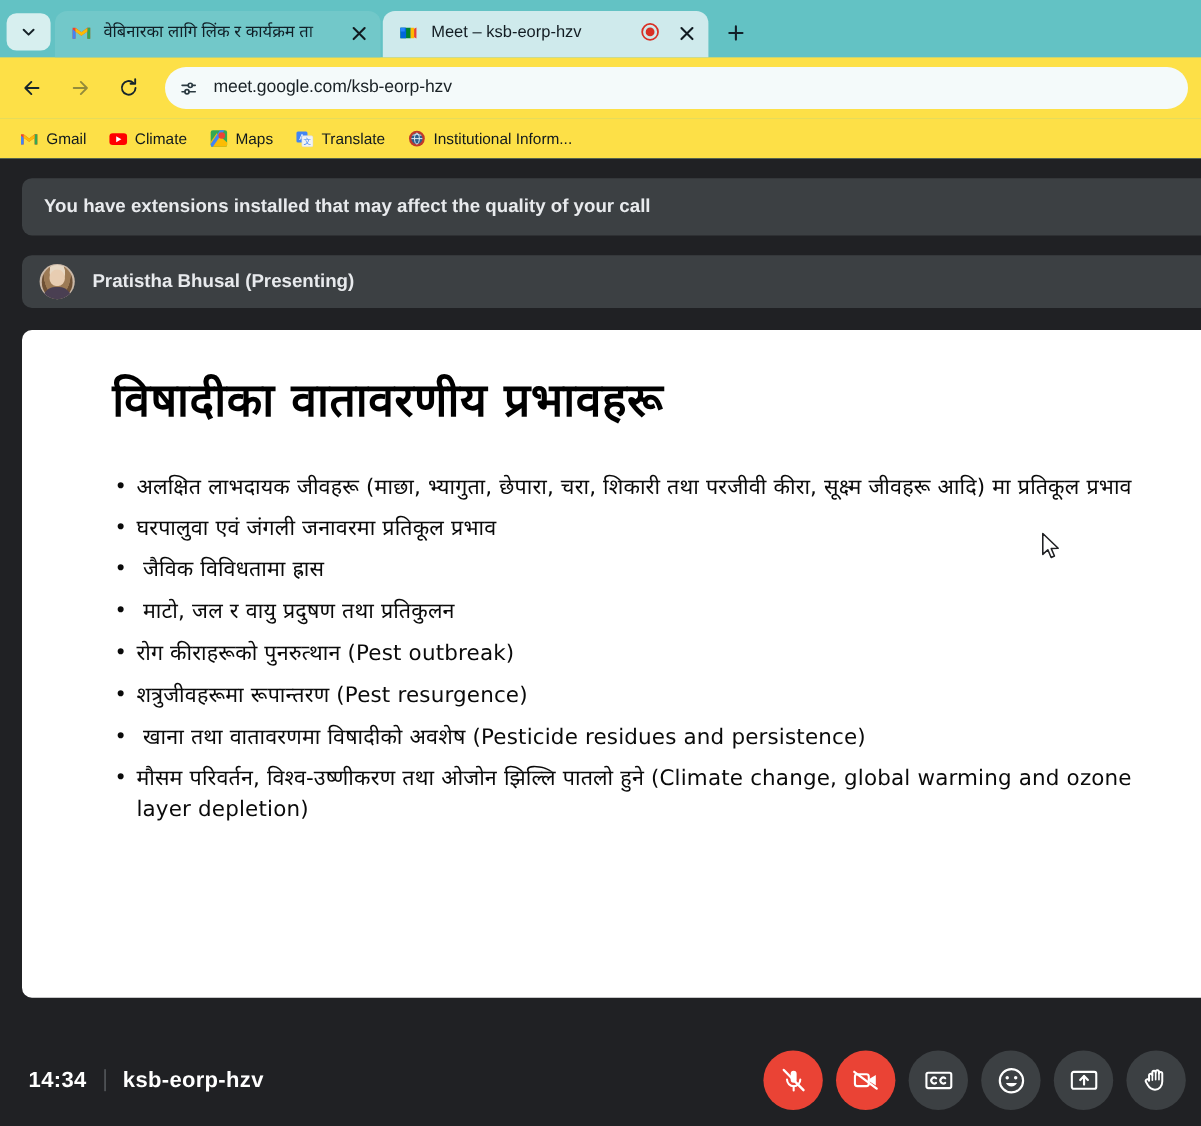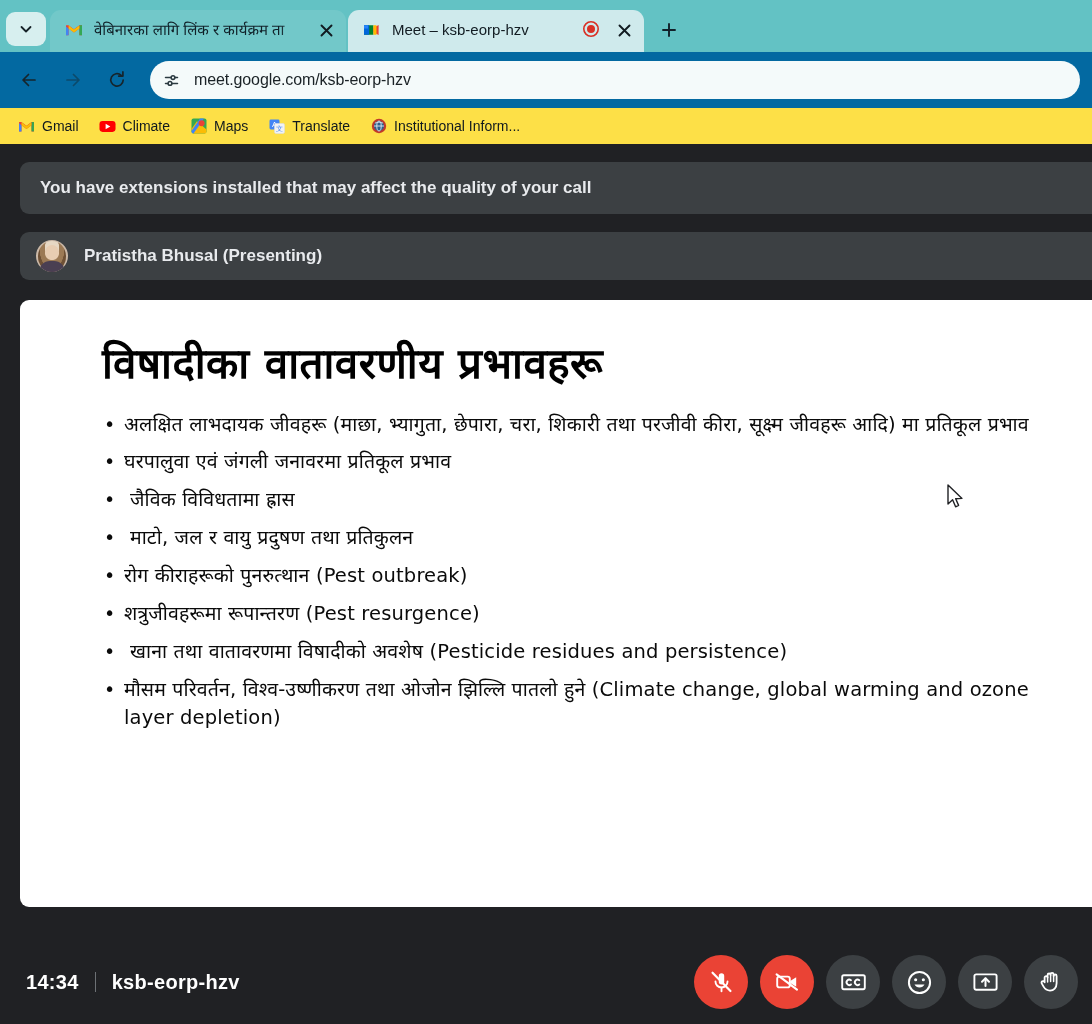--- a/index.html
+++ b/index.html
@@ -101,21 +101,21 @@
     width: 34px; height: 34px;
     margin: 0 0 5px 8px;
     display: flex; align-items: center; justify-content: center;
     border-radius: 50%;
     cursor: pointer;
     flex: none;
   }
 
   .toolbar {
     height: 56px;
-    background: #0369a1;
+    background: #fde047;
     display: flex;
     align-items: center;
     padding: 0 12px;
   }
   .nav-btn {
     width: 34px; height: 34px;
     display: flex; align-items: center; justify-content: center;
     margin-right: 10px;
     border-radius: 50%;
     cursor: pointer;
@@ -269,21 +269,21 @@
   .slide-title {
     font-family: "DejaVu Sans", sans-serif;
     font-size: 42px;
     font-weight: bold;
     color: #000;
     letter-spacing: .5px;
     line-height: 1.25;
     white-space: nowrap;
   }
   .bullets {
-    margin-top: 20px;
+    margin-top: 38px;
     list-style: none;
   }
   .bullets li {
     position: relative;
     padding-left: 22px;
     margin-bottom: 9px;
     font-family: "DejaVu Sans", sans-serif;
     font-size: 19.5px;
     color: #0a0a0a;
     line-height: 1.48;

